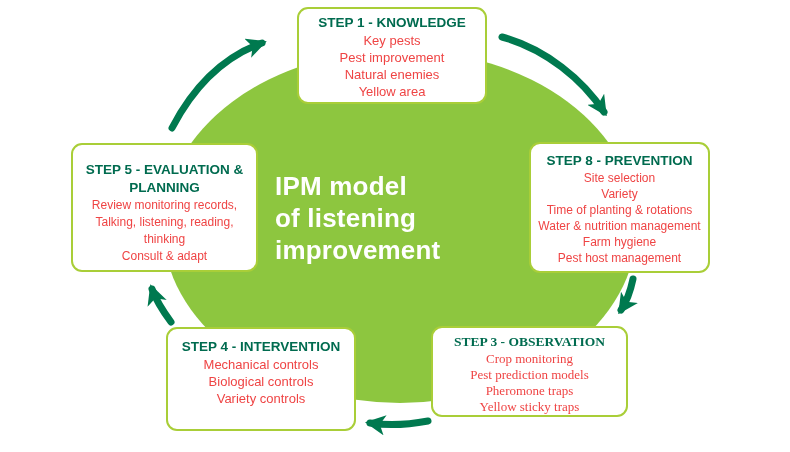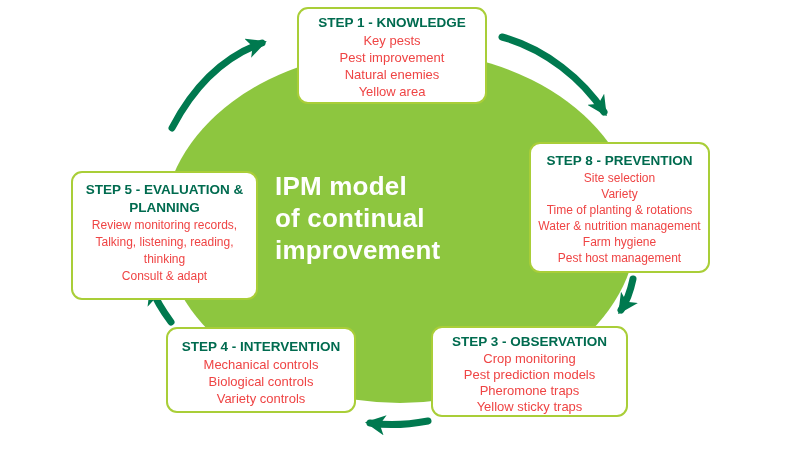--- a/index.html
+++ b/index.html
@@ -15,36 +15,36 @@
   .arrows{position:absolute;left:0;top:0;pointer-events:none;}
 
   .step-box{position:absolute;background:#ffffff;border:2px solid #A9CE38;border-radius:11px;
             text-align:center;box-sizing:border-box;padding:5px 4px;}
   .step-title{font-weight:bold;color:#006B4F;font-size:13.5px;line-height:18px;}
   .step-item{color:#ef4444;font-size:13px;line-height:17px;}
 
   #box1{left:297px;top:7px;width:190px;height:97px;}
   #box2{left:529px;top:142px;width:181px;height:131px;padding-top:8px;}
   #box2 .step-item{font-size:12px;line-height:16px;}
-  #box3{left:431px;top:326px;width:197px;height:91px;}
+  #box3{left:431px;top:326px;width:197px;height:91px;font-family:Liberation Serif, serif;}
   #box3 .step-item{line-height:16px;}
-  #box4{left:166px;top:327px;width:190px;height:86px;padding-top:9px;}
-  #box5{left:71px;top:143px;width:187px;height:129px;padding-top:8px;margin-top:28px;}
+  #box4{left:166px;top:327px;width:190px;height:104px;padding-top:9px;}
+  #box5{left:71px;top:143px;width:187px;height:129px;padding-top:16px;}
   #box5 .step-item{font-size:12px;line-height:17px;}
 </style>
 </head>
 <body>
 
 <div class="canvas">
 
   <div class="circle"></div>
 
   <div class="center-text">
     <div>IPM model</div>
-    <div>of continual</div>
+    <div>of listening</div>
     <div>improvement</div>
   </div>
 
   <svg class="arrows" width="790" height="452" viewBox="0 0 790 452">
     <defs>
       <marker id="ah" viewBox="0 0 10 10" refX="7.5" refY="5" markerWidth="2.9" markerHeight="2.9" orient="auto-start-reverse">
         <path d="M0,0 L10,5 L0,10 L2.6,5 z" fill="#00794F"></path>
       </marker>
     </defs>
     <path d="M 172,128 C 196,82 226,56 262,43" fill="none" stroke="#00794F" stroke-width="7" stroke-linecap="round" marker-end="url(#ah)"></path>

